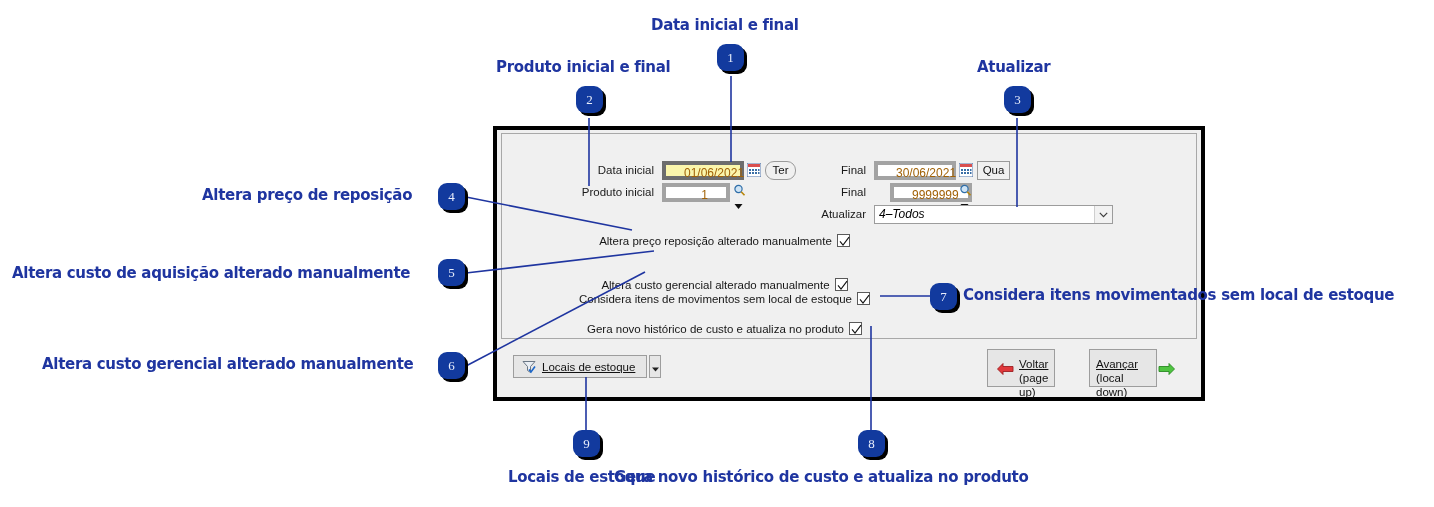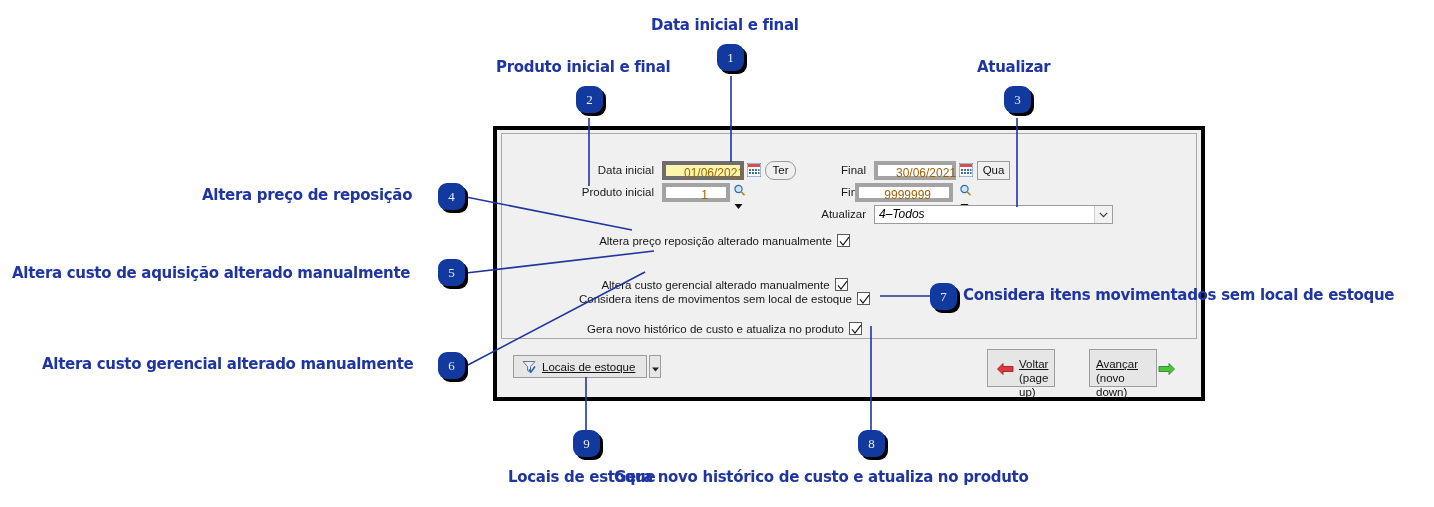--- a/index.html
+++ b/index.html
@@ -205,21 +205,21 @@
           <line x1="8.2" y1="7.8" x2="11.5" y2="11.2" stroke="#b8860b" stroke-width="1.6"></line>
         </svg>
       </span>
       <span class="spindown" style="left:232px;top:62px;">
         <svg width="9" height="7" viewBox="0 0 9 7">
             <polygon points="0.5,1 8.5,1 4.5,6" fill="#101010"></polygon>
           </svg>
       </span>
 
       <div class="lbl" style="left:272px;top:52px;width:92px;">Final</div>
-      <div class="tbox num" style="left:353px;top:49px;width:98px;">9999999</div>
+      <div class="tbox num" style="left:388px;top:49px;width:82px;">9999999</div>
       <span class="magicon" style="left:457px;top:49px;">
         <svg width="13" height="13" viewBox="0 0 13 13">
           <circle cx="5.5" cy="5" r="3.6" fill="#cfe4f5" stroke="#2f6ea8" stroke-width="1.2"></circle>
           <line x1="8.2" y1="7.8" x2="11.5" y2="11.2" stroke="#b8860b" stroke-width="1.6"></line>
         </svg>
       </span>
       <span class="spindown" style="left:458px;top:62px;">
         <svg width="9" height="7" viewBox="0 0 9 7">
             <polygon points="0.5,1 8.5,1 4.5,6" fill="#101010"></polygon>
           </svg>
@@ -303,21 +303,21 @@
           </svg>
         </span>
         <span class="lines" style="left:31px;top:7px;text-decoration:underline;">Voltar</span>
         <span class="lines" style="left:31px;top:21px;">(page up)</span>
       </div>
     </div>
 
     <div class="btn nav" id="btn-avancar">
       <div class="inner">
         <span class="lines" style="left:6px;top:7px;text-decoration:underline;">Avançar</span>
-        <span class="lines" style="left:6px;top:21px;">(novo down)</span>
+        <span class="lines" style="left:6px;top:21px;">(local down)</span>
         <span class="arr" style="left:68px;top:12px;">
           <svg width="17" height="14" viewBox="0 0 17 14">
             <polygon points="16.5,7 11,1.5 11,4.5 1,4.5 1,9.5 11,9.5 11,12.5" fill="#4fc441" stroke="#2a8a22" stroke-width="0.9" stroke-linejoin="round"></polygon>
           </svg>
         </span>
       </div>
     </div>
 
   </div>
 </div>

